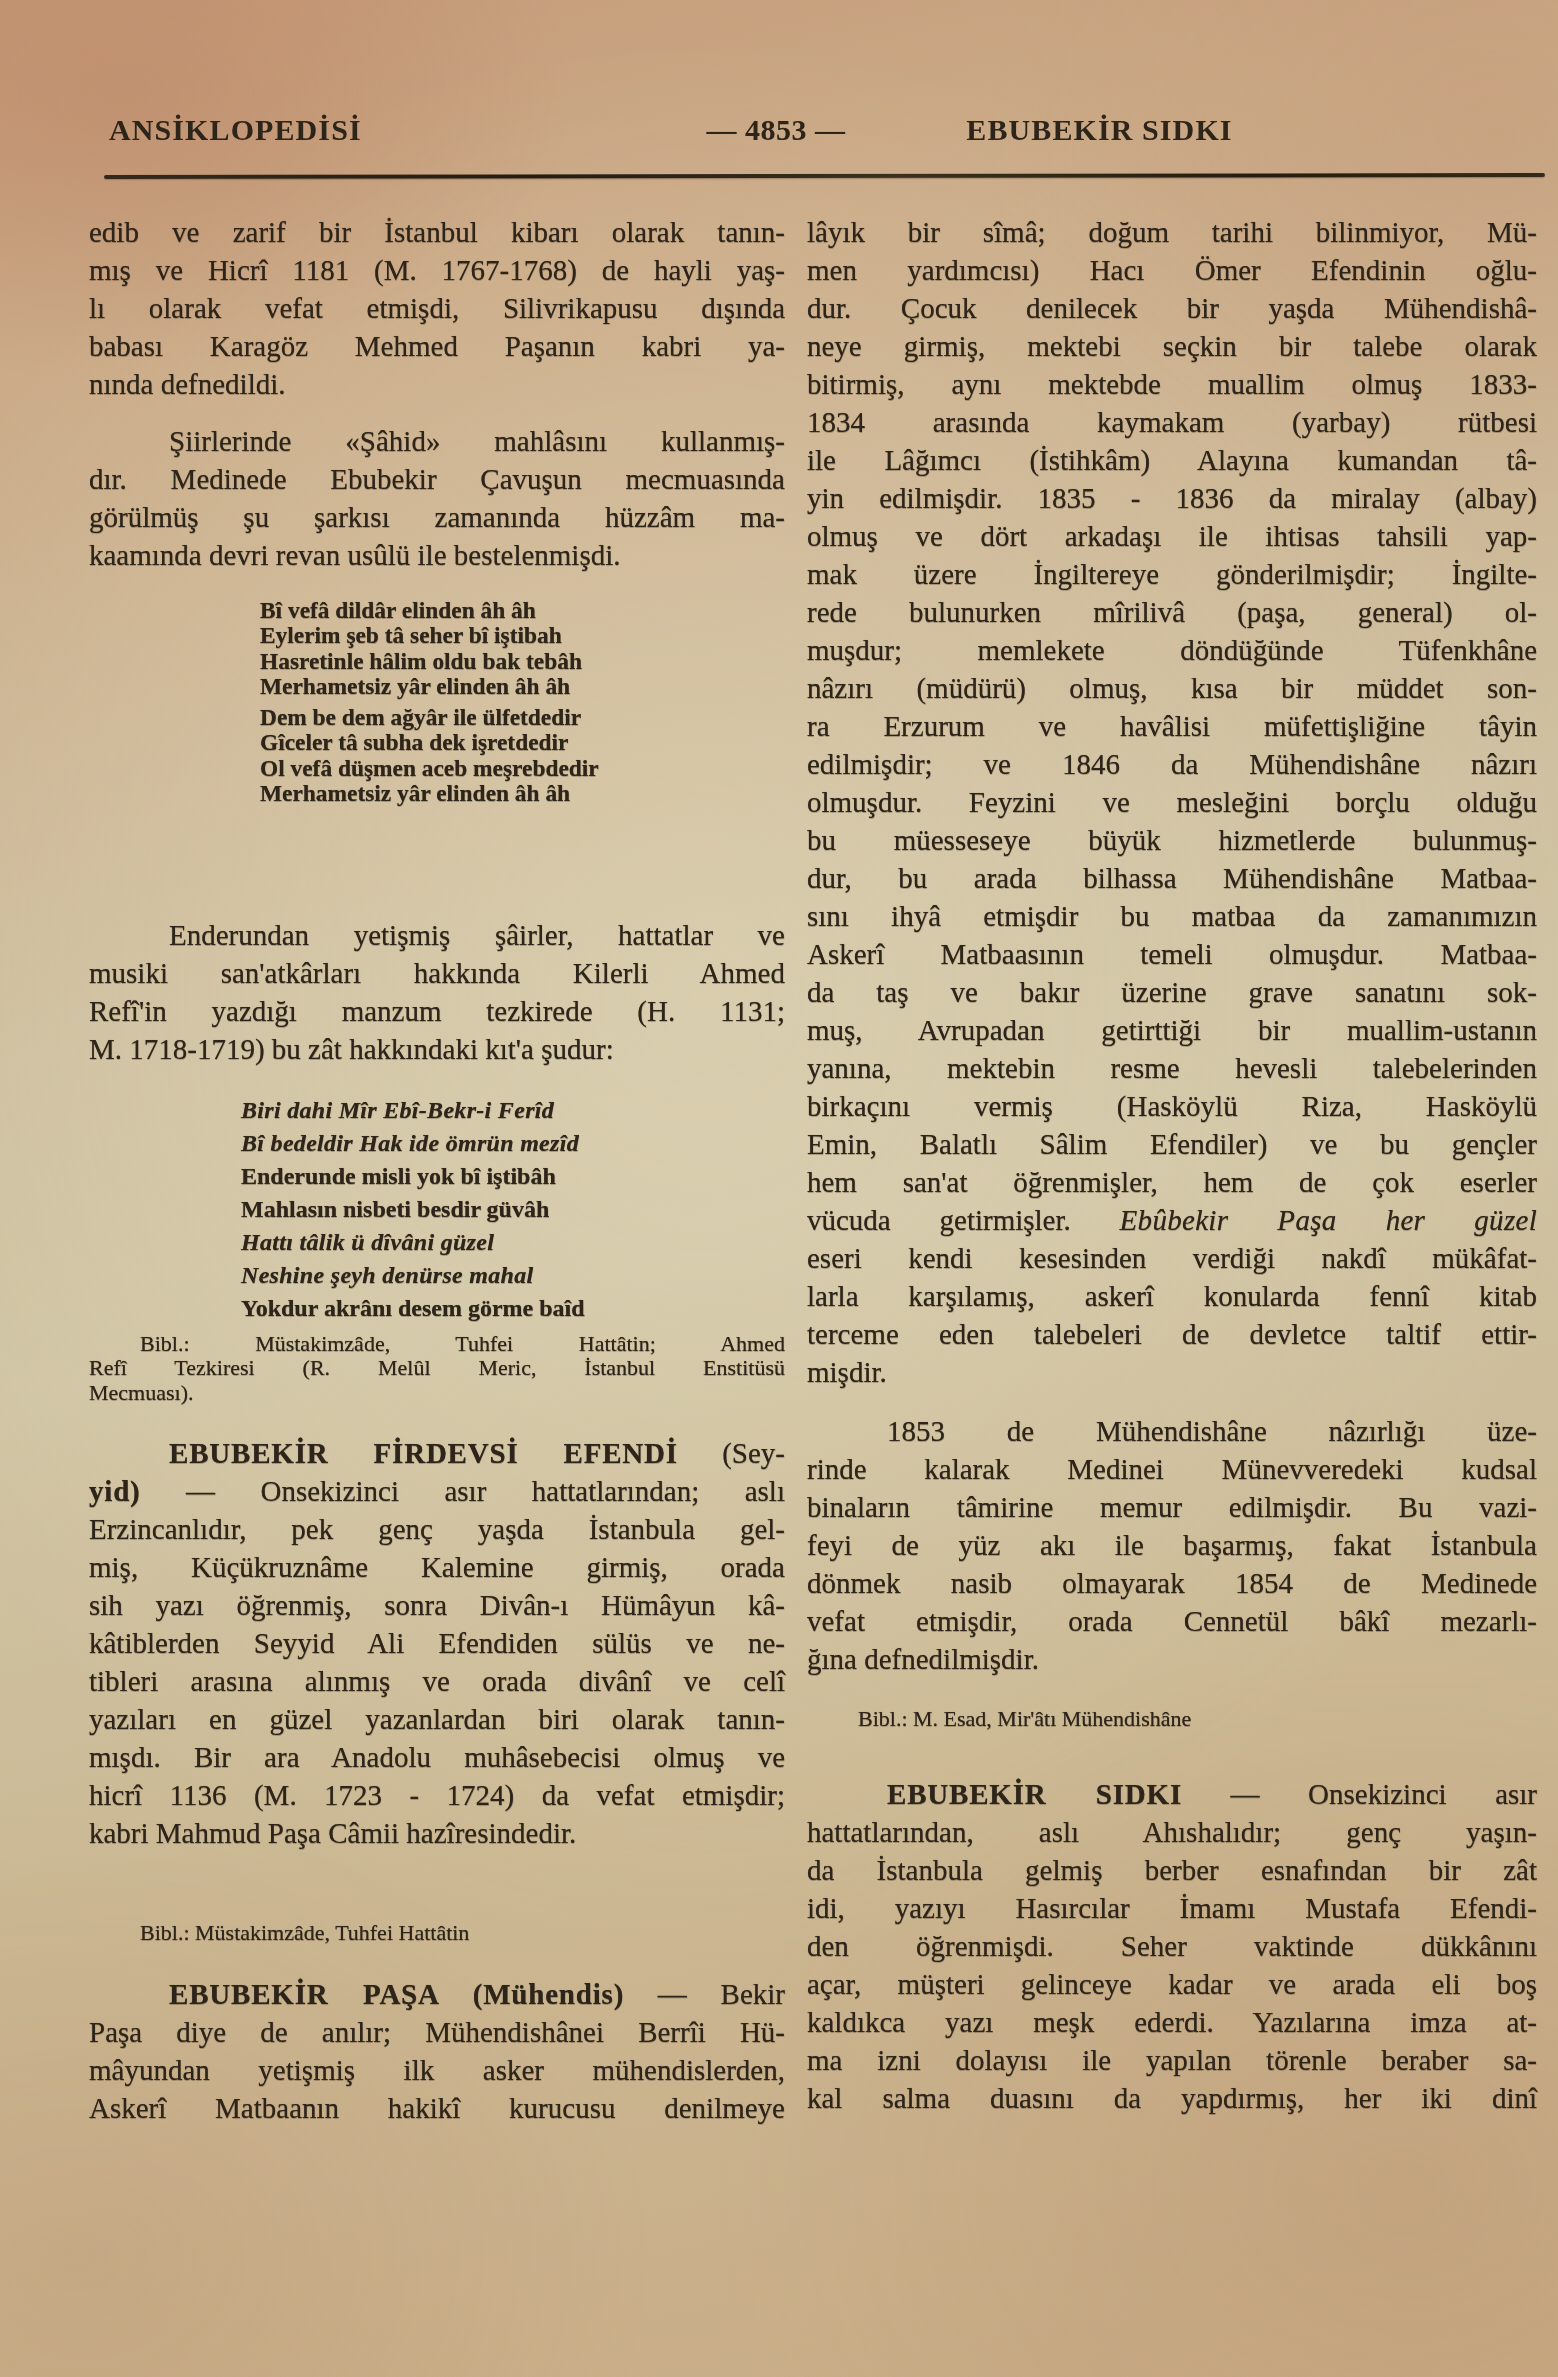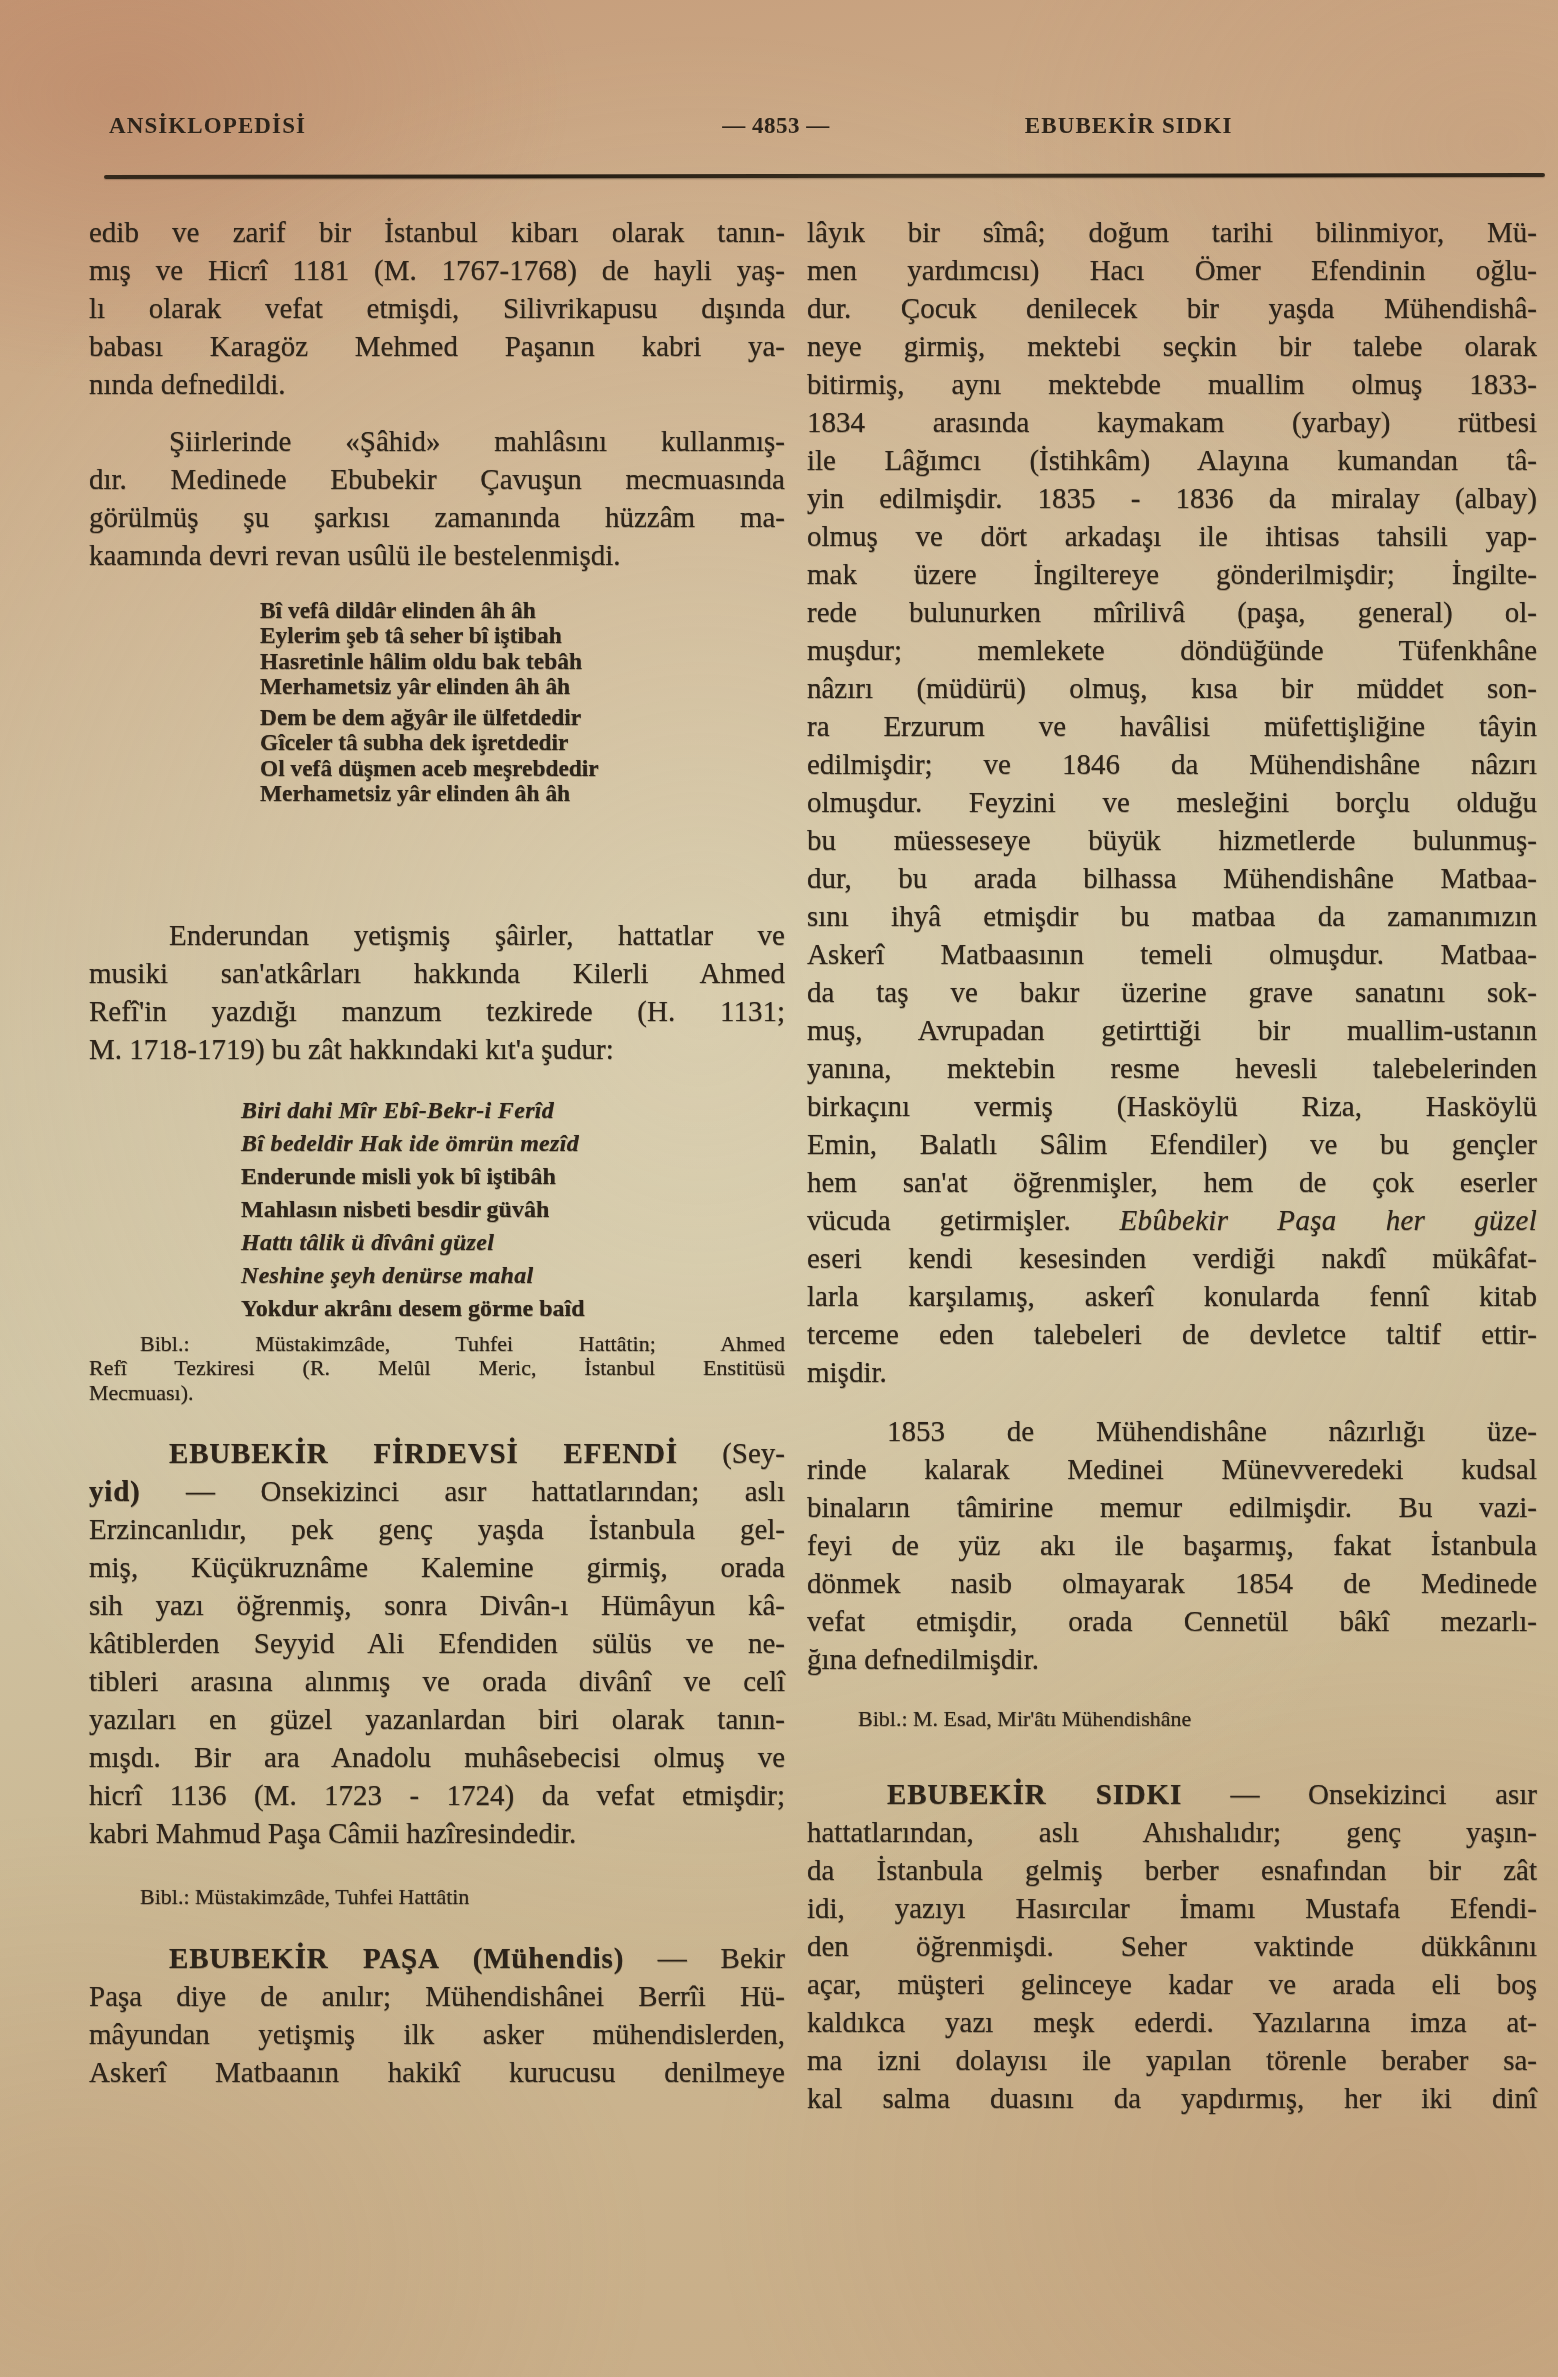--- a/index.html
+++ b/index.html
@@ -12,21 +12,21 @@
       radial-gradient(1063px 851px at 90% 92%, rgba(170,120,85,0.20), transparent 65%),
       radial-gradient(957px 744px at 5% 95%, rgba(175,122,88,0.18), transparent 60%),
       linear-gradient(168deg, #c59a78 0%, #cbab88 14%, #cec0a0 40%, #d0c4a4 52%, #cbb893 72%, #c8ab85 100%);
     font-family:"Liberation Serif","DejaVu Serif",serif;
     color:#2d241a;
   }
   .page { position:relative; width:1559px; height:2377px; }
 
   
   .runhead { position:absolute; top:113px; left:0; width:1247px; height:37px;
-             font-weight:bold; font-size:23px; letter-spacing:1.1px; }
+             font-weight:bold; font-size:30px; letter-spacing:1.1px; }
   .rh-left   { position:absolute; left:109px;  top:0; }
   .rh-center { position:absolute; left:776px; top:0; transform:translateX(-50%); letter-spacing:0.5px; }
   .rh-right  { position:absolute; right:14.4px;  top:0; }
   .rule { position:absolute; left:104px; top:174px; width:1441px; height:3.7px;
           background:linear-gradient(90deg,#34291c 0%,#241d13 30%,#3a2f20 55%,#241d13 80%,#34291c 100%);
           border-radius:2.1px; transform:rotate(-0.08deg);
           box-shadow:0 1.1px 1.1px rgba(90,70,50,0.35); }
 
   
   .col { position:absolute; top:213px; }
@@ -122,21 +122,21 @@
         <div class="line">Erzincanlıdır, pek genç yaşda İstanbula gel-</div>
         <div class="line">miş, Küçükruznâme  Kalemine girmiş, orada</div>
         <div class="line">sih yazı öğrenmiş, sonra Divân-ı Hümâyun kâ-</div>
         <div class="line">kâtiblerden Seyyid Ali Efendiden sülüs ve ne-</div>
         <div class="line">tibleri arasına alınmış ve orada divânî ve celî</div>
         <div class="line">yazıları en güzel yazanlardan biri olarak tanın-</div>
         <div class="line">mışdı. Bir ara Anadolu muhâsebecisi olmuş ve</div>
         <div class="line">hicrî 1136 (M. 1723 - 1724) da vefat etmişdir;</div>
         <div class="line last">kabri Mahmud Paşa Câmii hazîresindedir.</div>
       </div>
-      <div class="block bibl" style="margin-top: 33px;">
+      <div class="block bibl" style="margin-top: 69px;">
         <div class="line first last indent">Bibl.: Müstakimzâde, Tuhfei Hattâtin</div>
       </div>
       <div class="block para" style="margin-top: 29px;">
         <div class="line first indent"><b>EBUBEKİR PAŞA (Mühendis)</b> — Bekir</div>
         <div class="line">Paşa diye de anılır; Mühendishânei Berrîi Hü-</div>
         <div class="line">mâyundan yetişmiş ilk asker mühendislerden,</div>
         <div class="line">Askerî Matbaanın hakikî kurucusu  denilmeye</div>
       </div>
     </section>
   <section class="col col-right">

